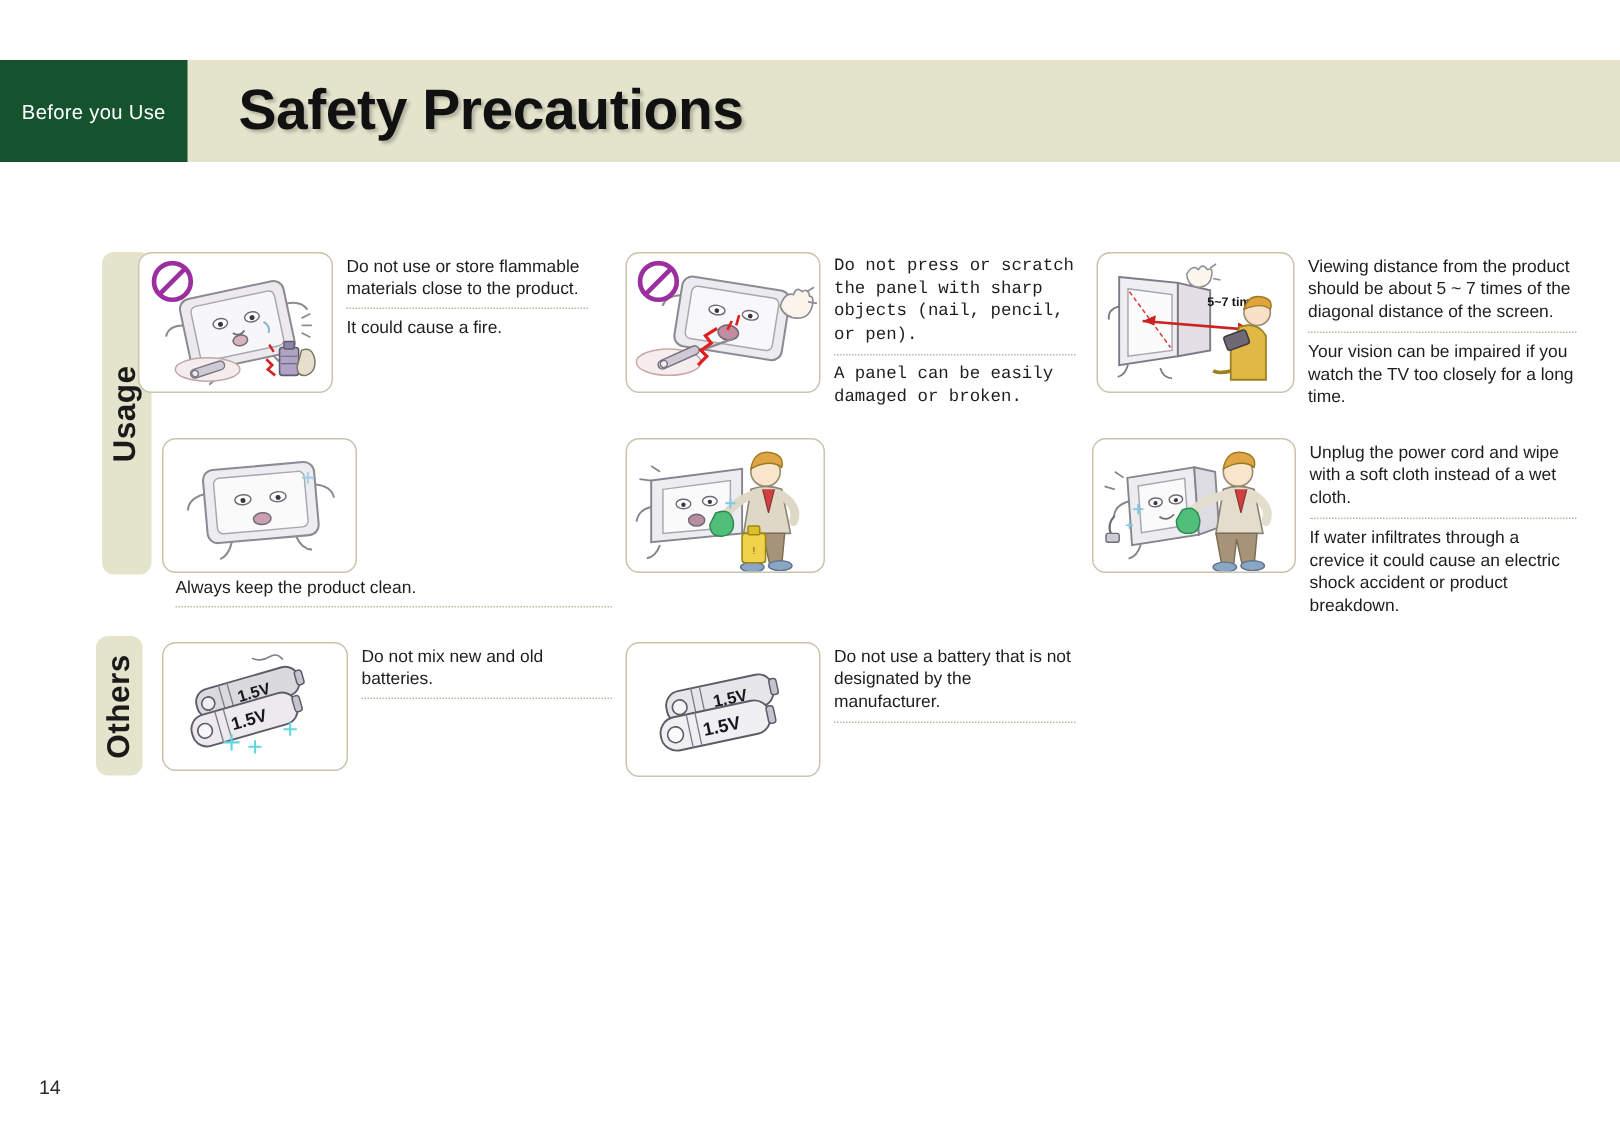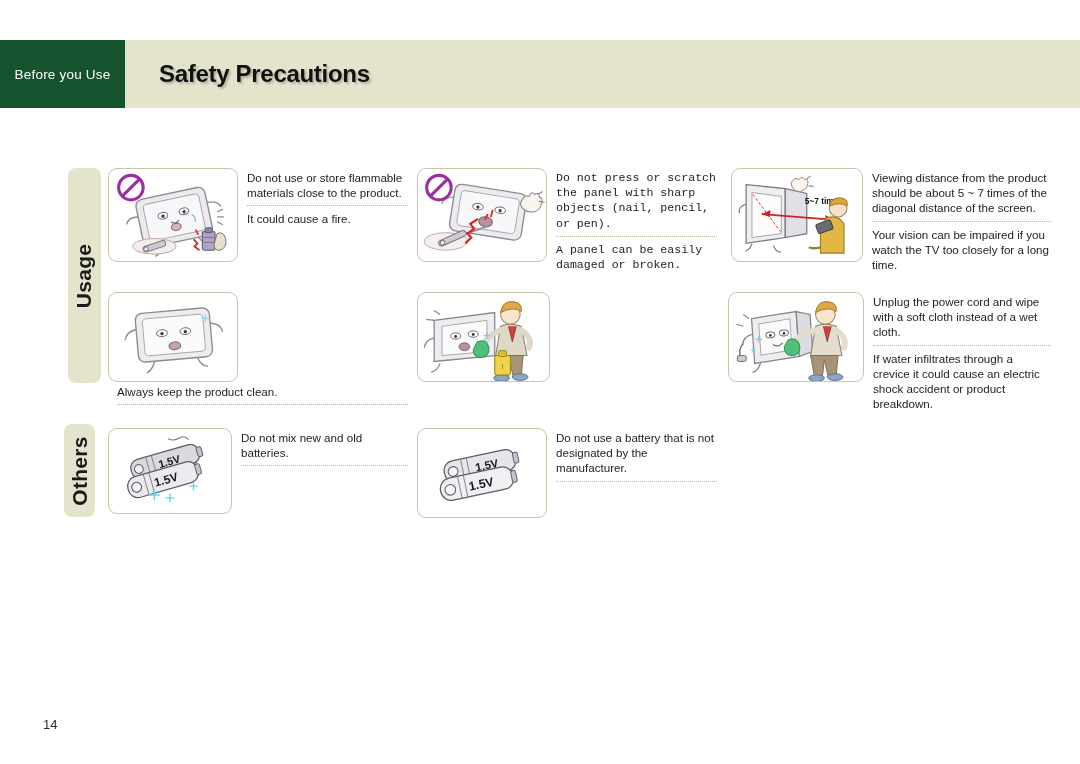--- a/index.html
+++ b/index.html
@@ -40,21 +40,21 @@
     letter-spacing: .2px;
     white-space: nowrap;
   }
   .header-title-wrap {
     flex: 1;
     display: flex;
     align-items: center;
     padding-left: 34px;
   }
   .header-title {
-    font-size: 24px;
+    font-size: 38px;
     font-weight: bold;
     color: #111111;
     letter-spacing: -.3px;
     text-shadow: 2px 2px 2px rgba(90,90,80,.35);
   }
 
   
   .vtab {
     position: absolute;
     background: #e4e4cd;
@@ -104,21 +104,20 @@
     border-top: 1px dotted #b9b5a3;
     margin: 5px 0 5px 0;
   }
 
   
   .pagenum {
     position: absolute;
     left: 26px; top: 717px;
     font-size: 13px;
     color: #2a2a2a;
-    margin-left: 17px;
   }
 
   
   .svgart { display: block; width: 100%; height: 100%; }
 </style>
 </head>
 <body>
 
 <div id="page">
 
@@ -131,21 +130,21 @@
     </div>
   </div>
 
   <div class="vtab" id="vtab-usage">
     <span>Usage</span>
   </div>
   <div class="vtab" id="vtab-others">
     <span>Others</span>
   </div>
 
-  <div class="item" style="left:108px; top:168px; width:300px; height:94px;">
+  <div class="item" style="left:92px; top:168px; width:300px; height:94px;">
     <div class="illus" style="width:130px;height:94px;">
       <svg class="svgart" viewBox="0 0 130 94">
 
         <g transform="rotate(-12 68 48)">
           <rect x="30" y="24" width="72" height="50" rx="7" fill="#eceaec" stroke="#8d8a92" stroke-width="1.4"></rect>
           <rect x="37" y="30" width="58" height="38" rx="4" fill="#f7f6f8" stroke="#a9a6ae" stroke-width="1"></rect>
 
           <ellipse cx="55" cy="45" rx="5" ry="3.4" fill="#ffffff" stroke="#6f6c74" stroke-width="1"></ellipse>
           <ellipse cx="77" cy="45" rx="5" ry="3.4" fill="#ffffff" stroke="#6f6c74" stroke-width="1"></ellipse>
           <circle cx="55" cy="45.5" r="1.7" fill="#3a3740"></circle>

